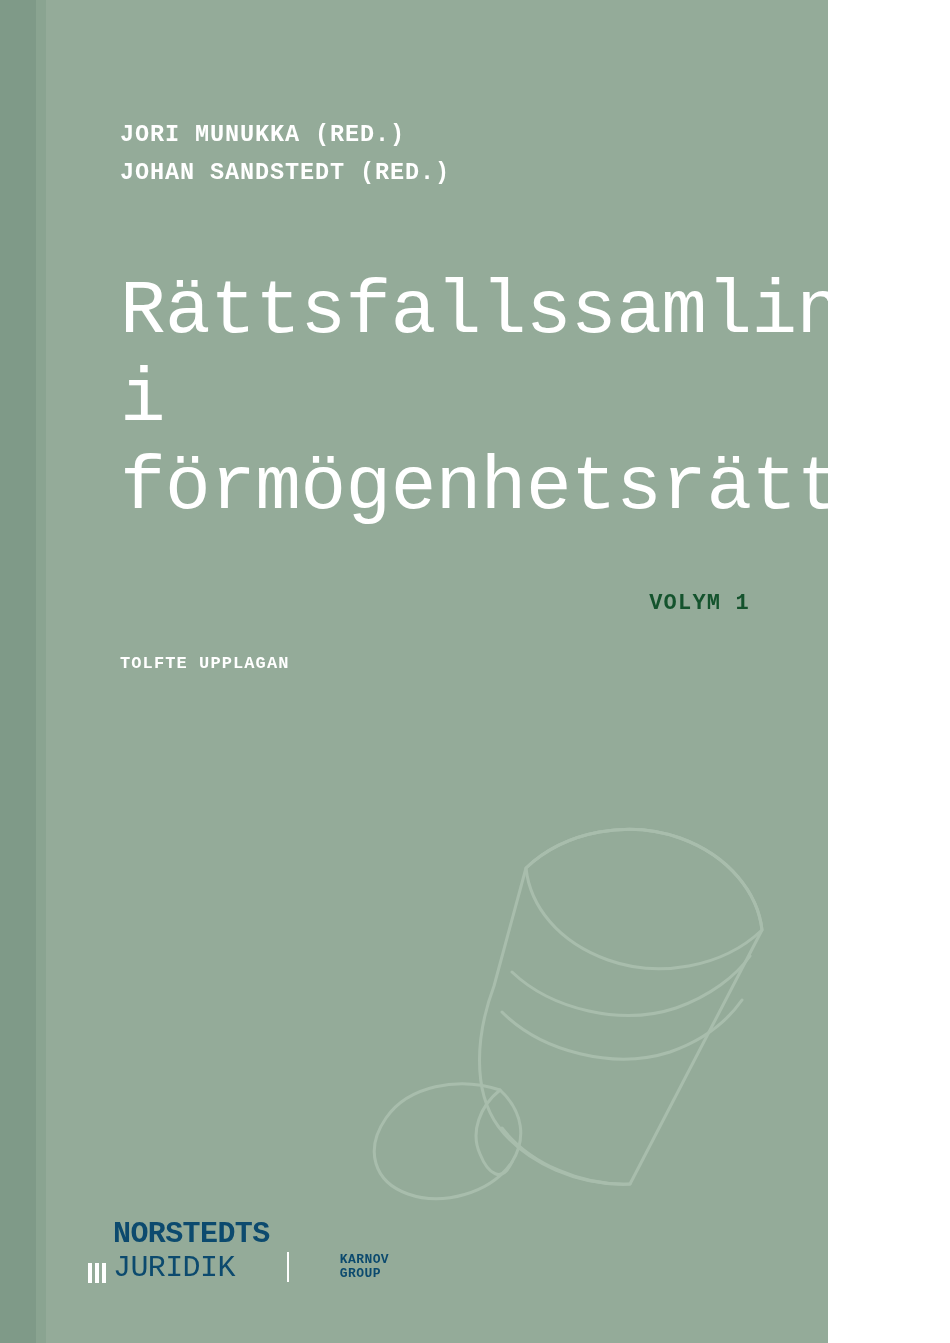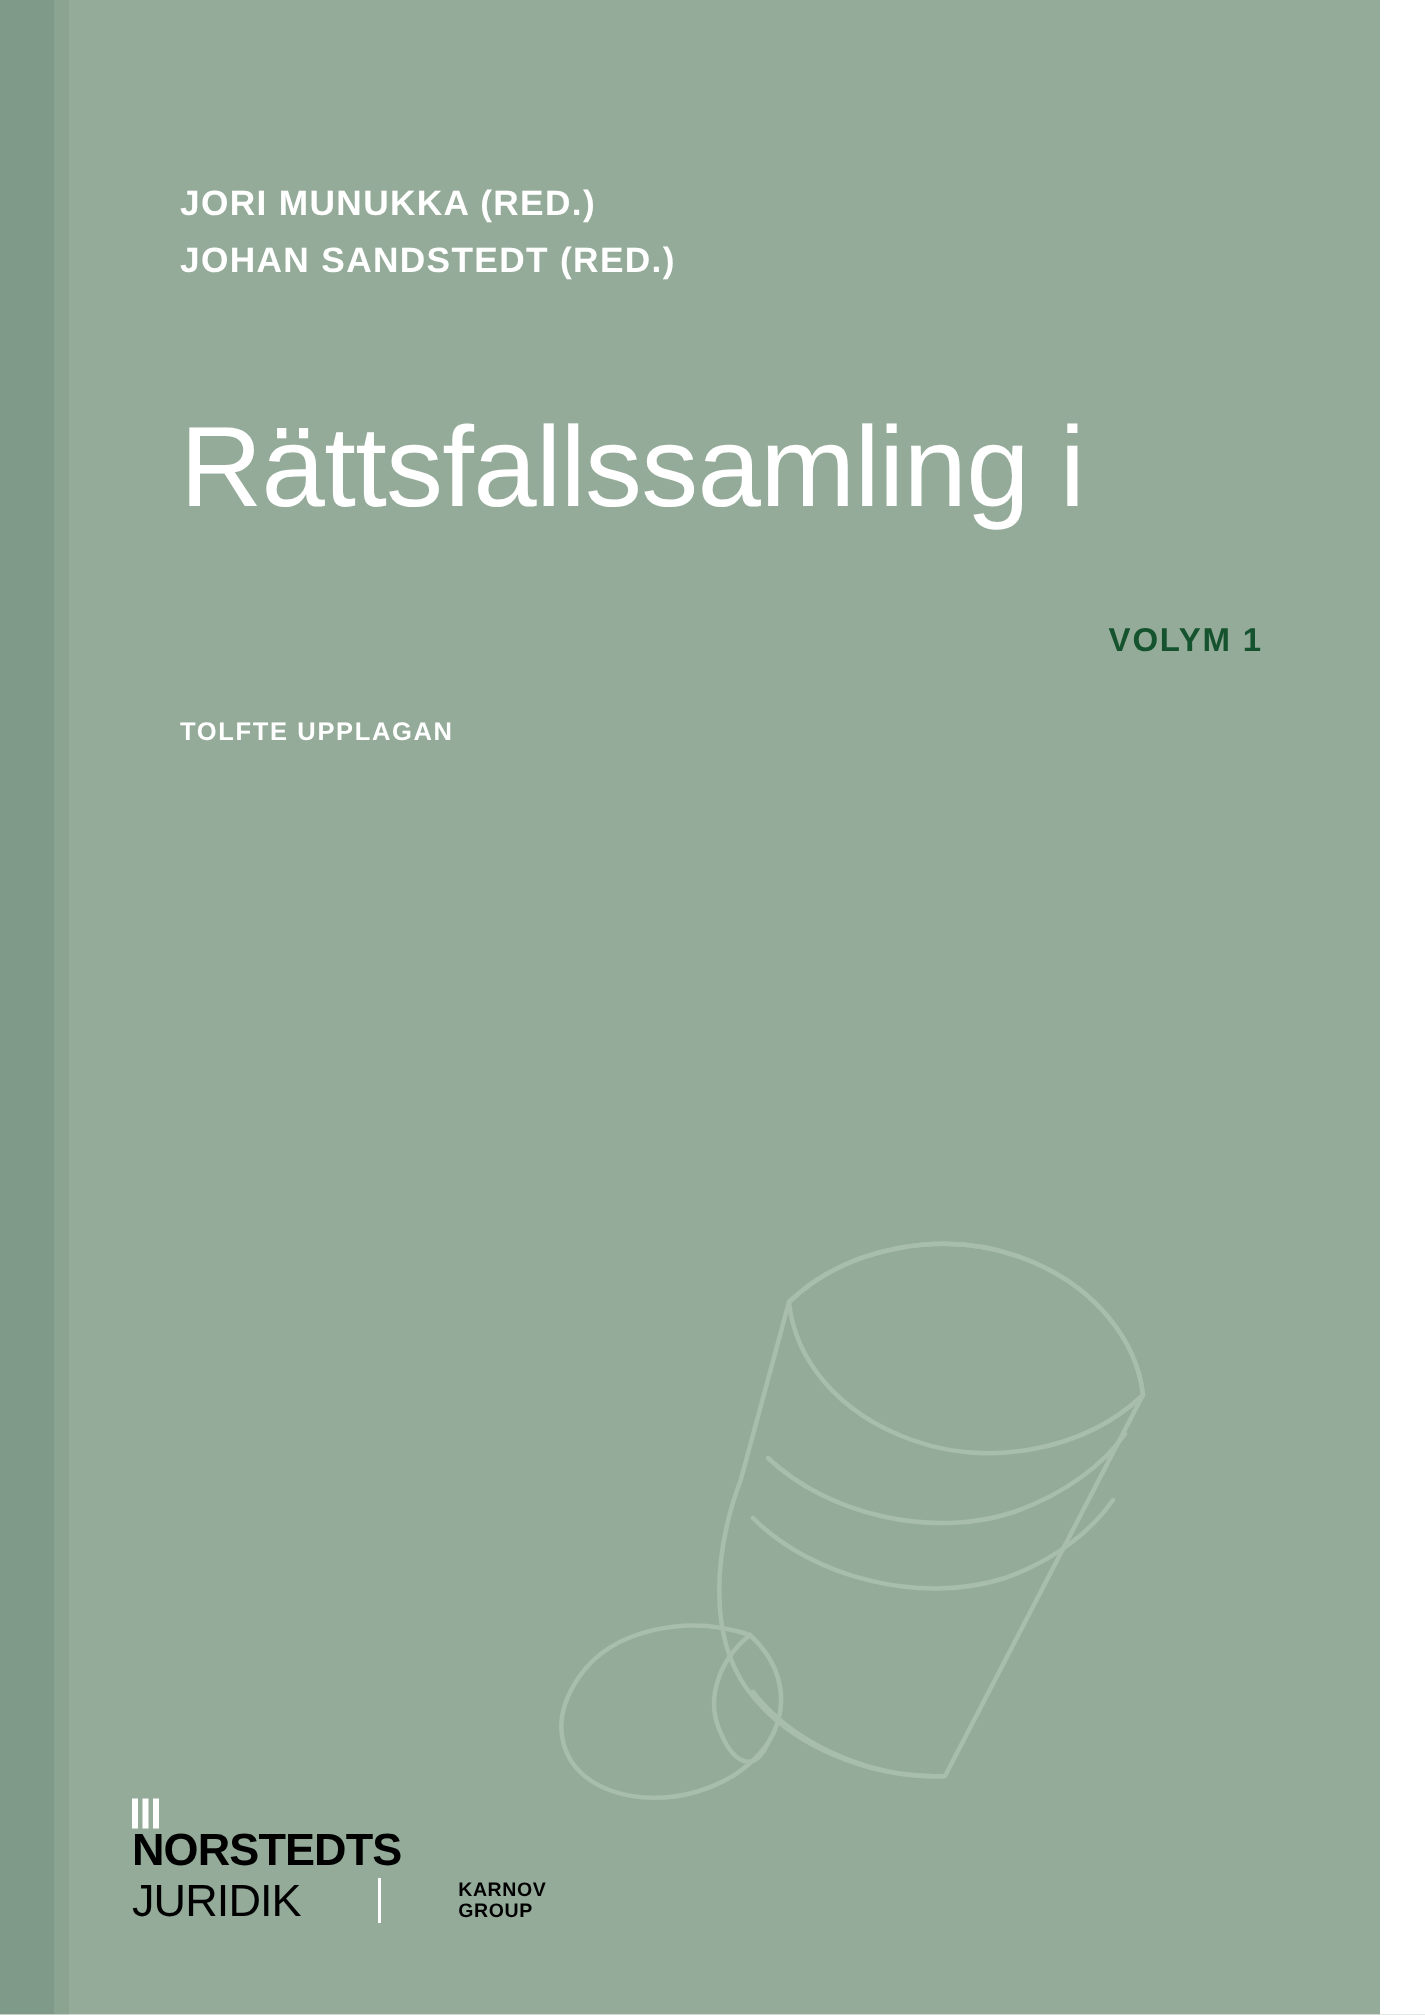--- a/index.html
+++ b/index.html
@@ -5,24 +5,25 @@
   html, body {
     margin: 0;
     padding: 0;
     background: #ffffff;
   }
   body {
     font-family: "Liberation Sans", sans-serif;
   }
   .cover {
     position: relative;
-    width: 920px;
+    width: 828px;
     height: 1343px;
     background: #94ab99;
     overflow: hidden;
+    font-family: Liberation Mono, monospace;
   }
   
   .spine {
     position: absolute;
     left: 0;
     top: 0;
     width: 36px;
     height: 100%;
     background: #7f9a88;
   }
@@ -110,23 +111,22 @@
     letter-spacing: 1.1px;
   }
 
   
   .publisher {
     position: absolute;
     left: 88px;
     bottom: 60px;
     z-index: 3;
     display: flex;
-    align-items: flex-start;
-    color: #000000;
-    flex-direction: column;
+    align-items: flex-end;
+    color: #0c4a6e;
   }
   .pub-bars {
     display: flex;
     align-items: flex-end;
     gap: 3px;
     margin-right: 7px;
     padding-top: 4px;
   }
   .pub-bars i {
     display: block;
@@ -198,20 +198,21 @@
 
   <div class="content">
 
     <div class="authors">
       <div>JORI MUNUKKA (RED.)</div>
       <div>JOHAN SANDSTEDT (RED.)</div>
     </div>
 
     <h1 class="title">
       <span class="line">Rättsfallssamling i</span>
+      <span class="line">förmögenhetsrätt</span>
     </h1>
 
     <div class="volume">VOLYM 1</div>
 
     <div class="subtitle">
     </div>
 
     <div class="edition">TOLFTE UPPLAGAN</div>
 
   </div>

